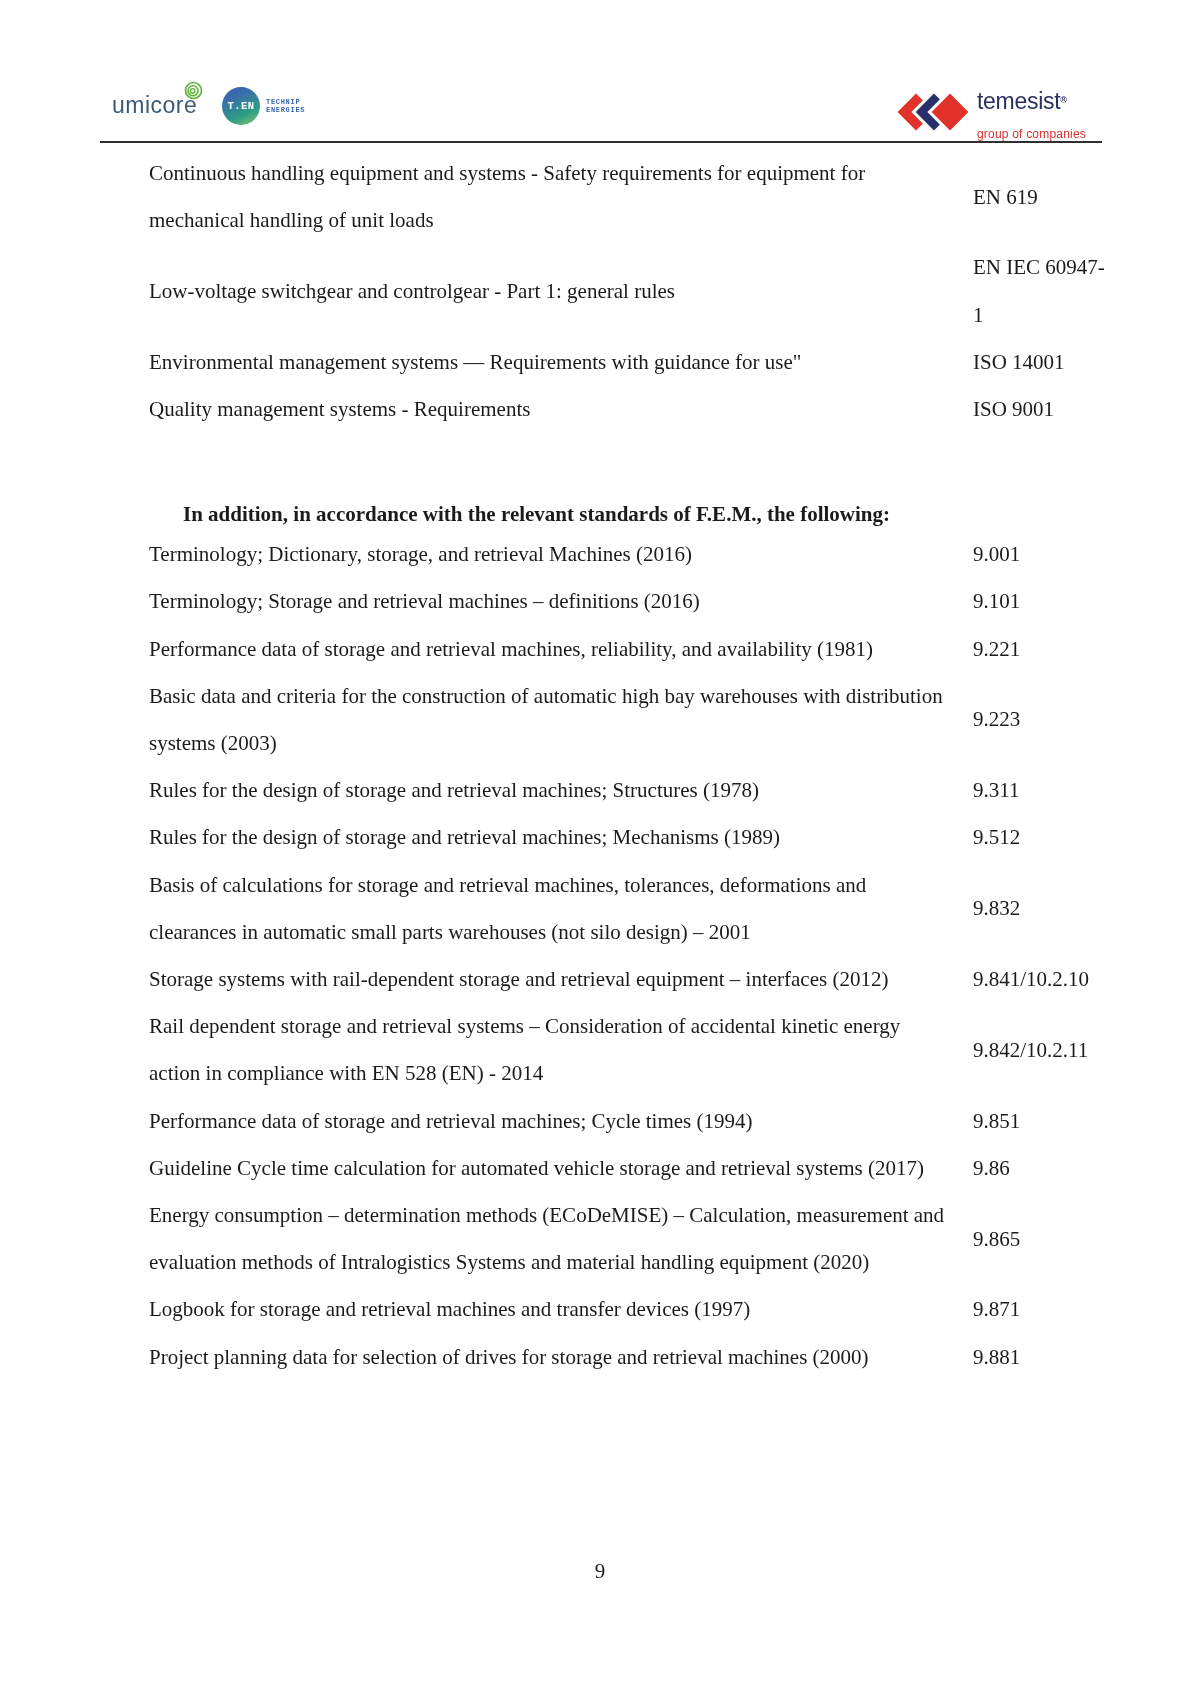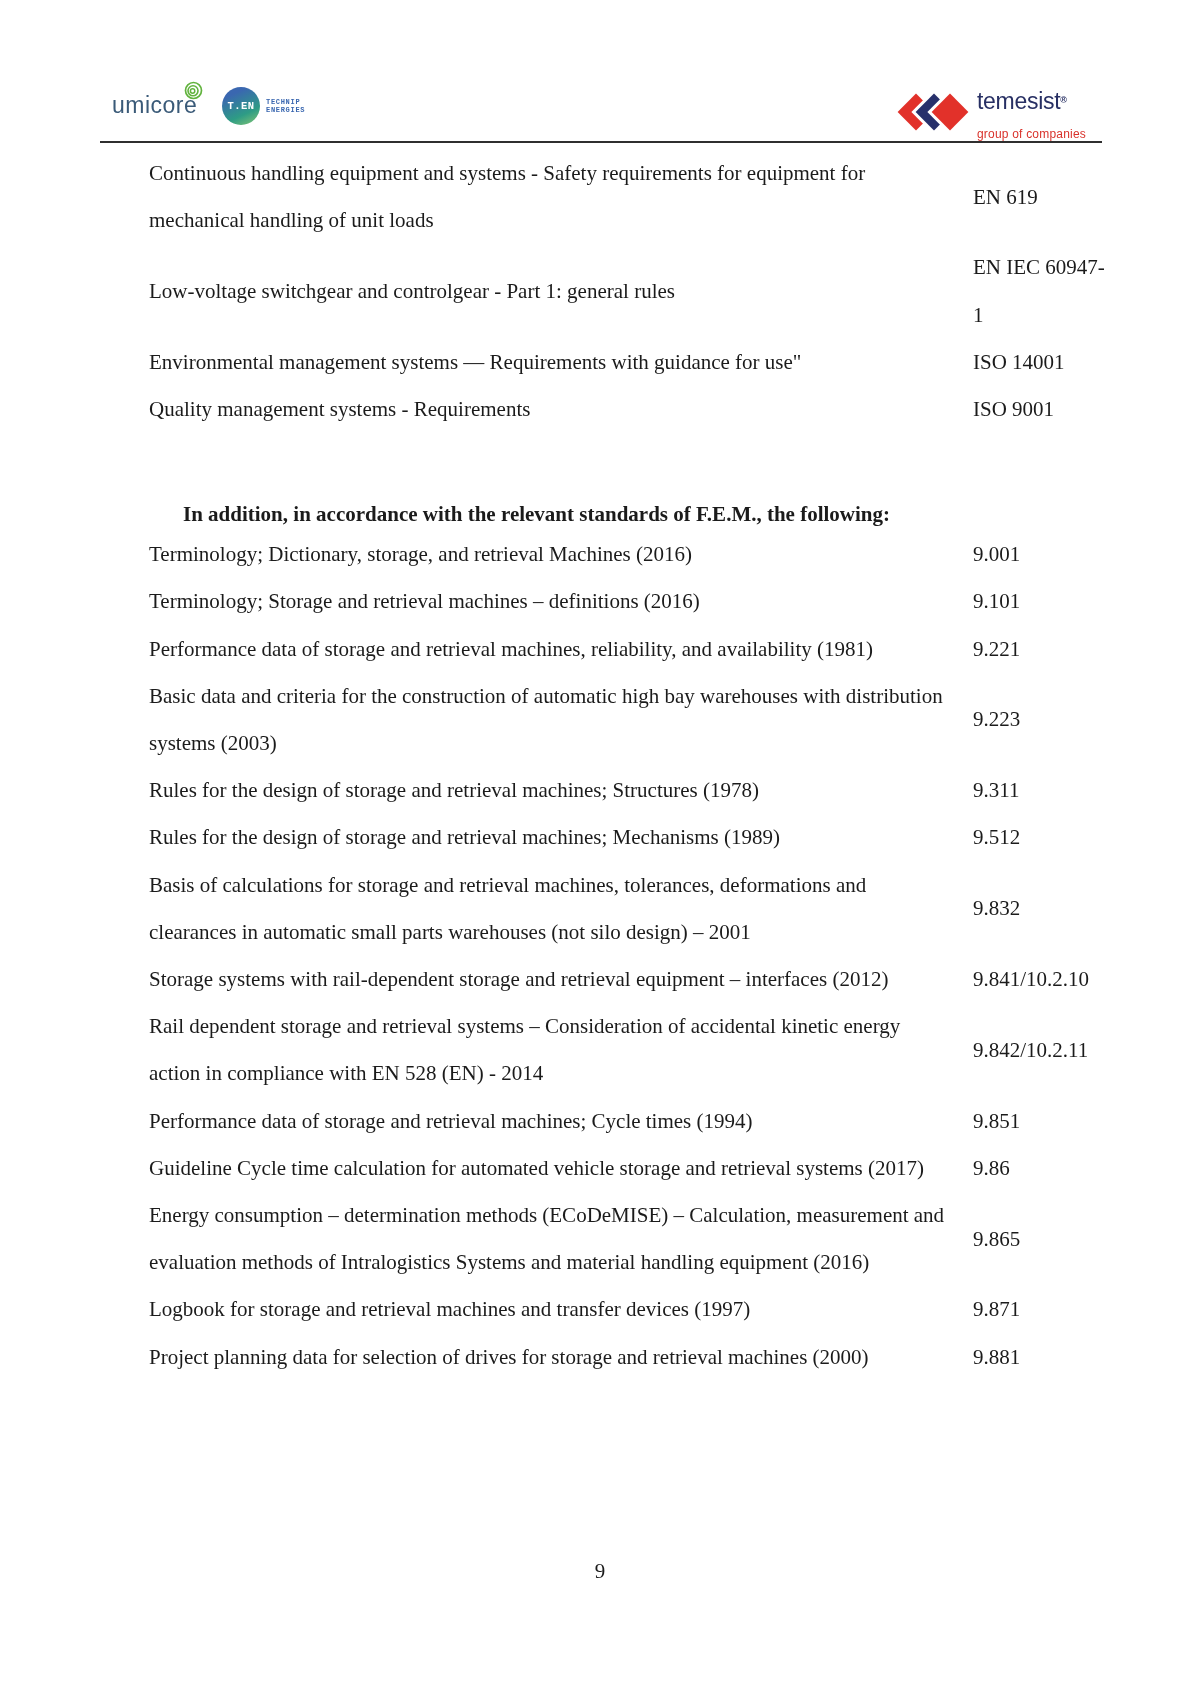--- a/index.html
+++ b/index.html
@@ -149,21 +149,21 @@
       </div>
       <div class="row">
         <div class="desc">Performance data of storage and retrieval machines; Cycle times (1994)</div>
         <div class="code">9.851</div>
       </div>
       <div class="row">
         <div class="desc">Guideline Cycle time calculation for automated vehicle storage and retrieval systems (2017)</div>
         <div class="code">9.86</div>
       </div>
       <div class="row">
-        <div class="desc">Energy consumption – determination methods (ECoDeMISE) – Calculation, measurement and evaluation methods of Intralogistics Systems and material handling equipment (2016)</div>
+        <div class="desc">Energy consumption – determination methods (ECoDeMISE) – Calculation, measurement and evaluation methods of Intralogistics Systems and material handling equipment (2020)</div>
         <div class="code">9.865</div>
       </div>
       <div class="row">
         <div class="desc">Logbook for storage and retrieval machines and transfer devices (1997)</div>
         <div class="code">9.871</div>
       </div>
       <div class="row">
         <div class="desc">Project planning data for selection of drives for storage and retrieval machines (2000)</div>
         <div class="code">9.881</div>
       </div>

